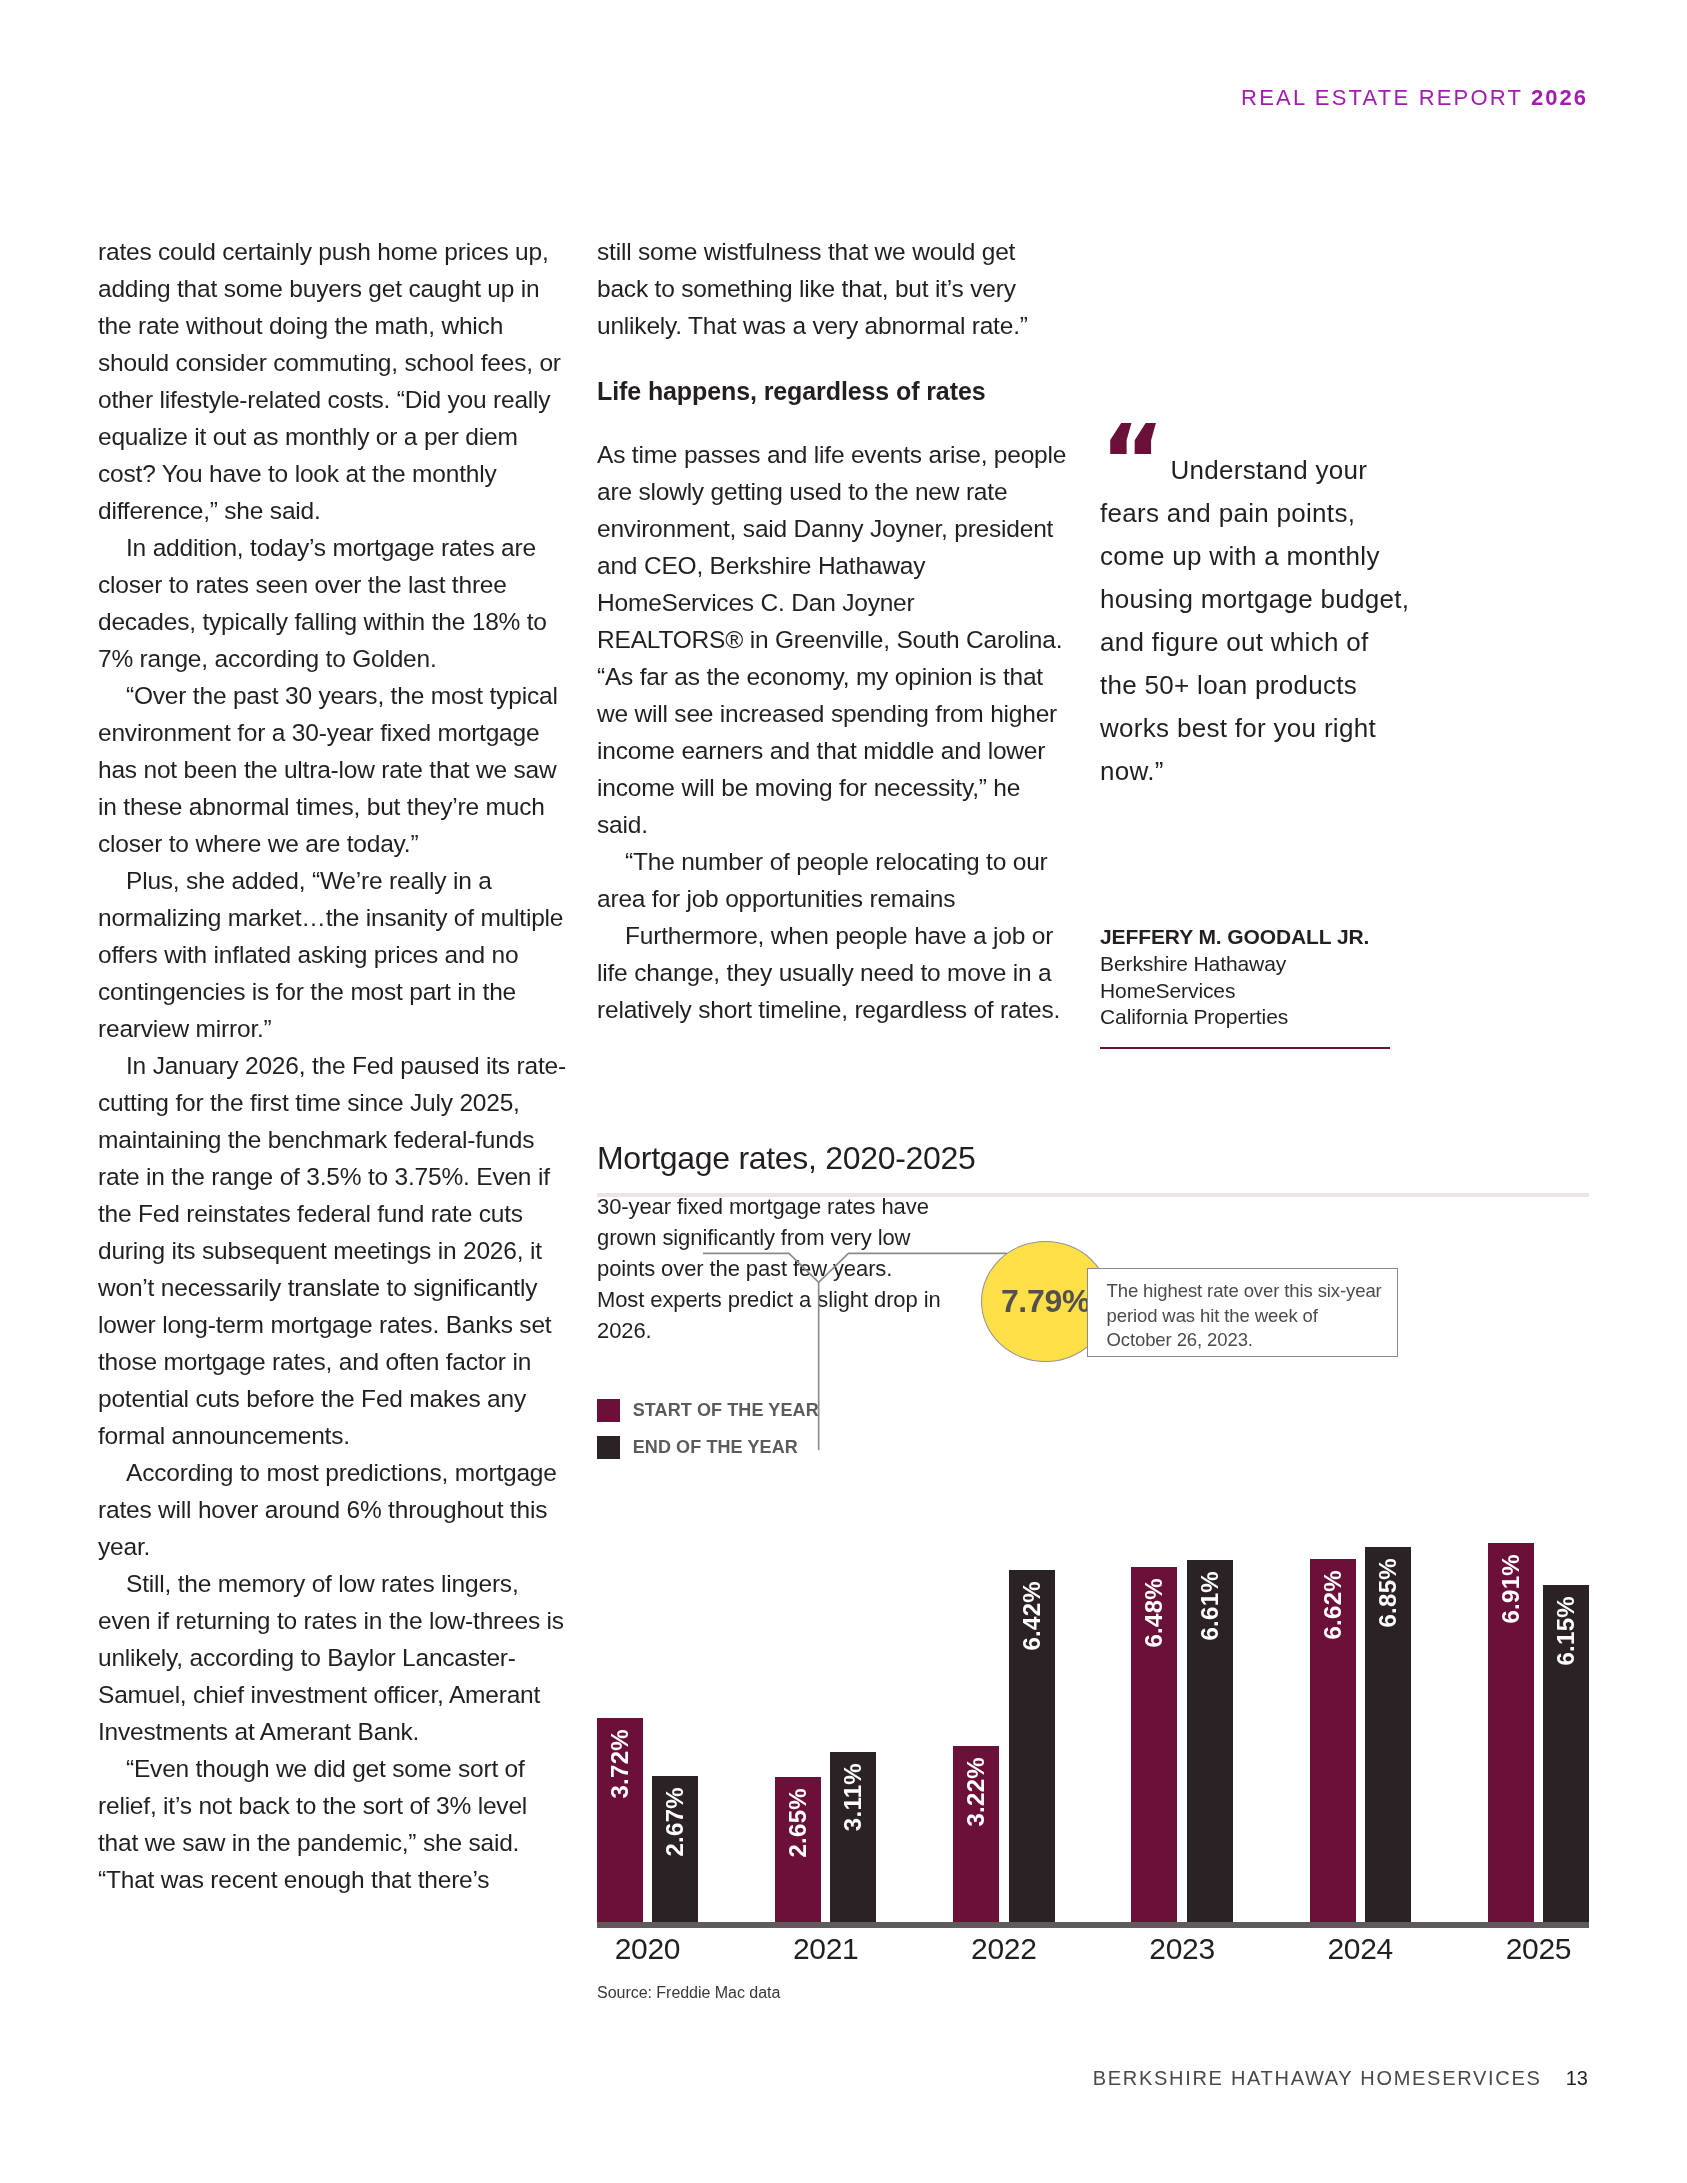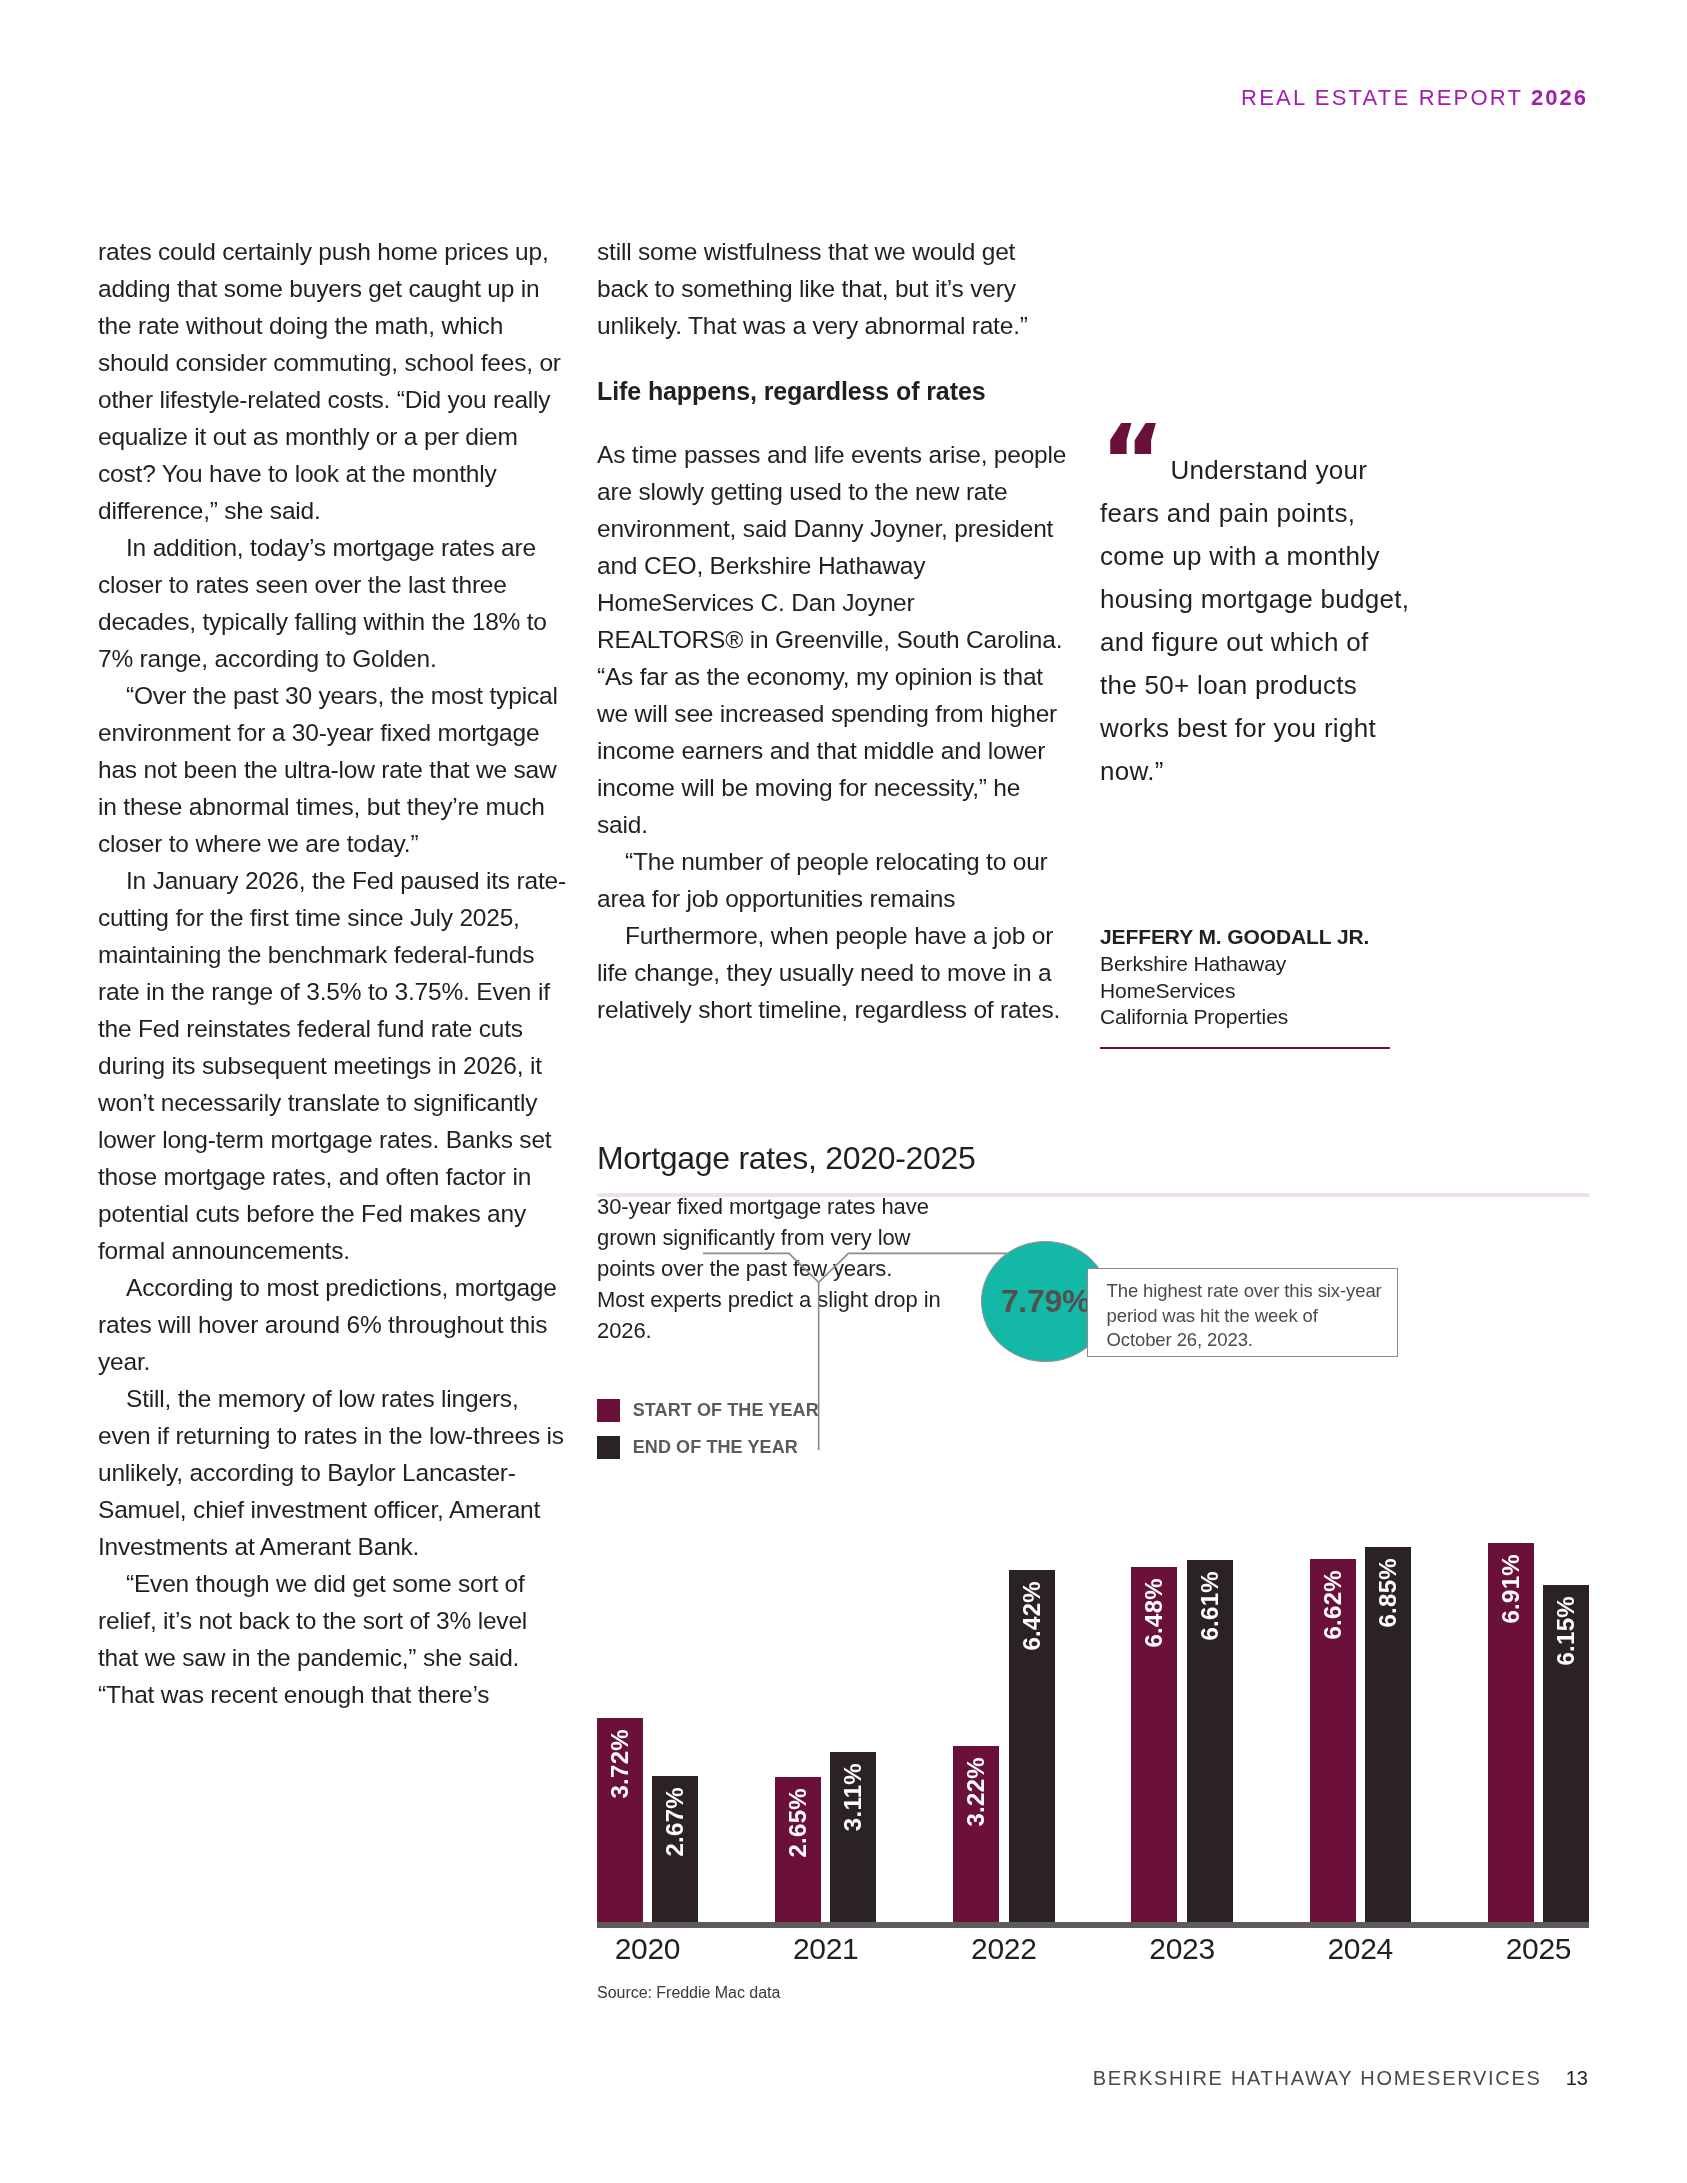--- a/index.html
+++ b/index.html
@@ -69,21 +69,21 @@
 
   .blurb{
     position:absolute;left:0;top:53px;width:344px;
     font-size:22px;line-height:31px;color:#231f20;letter-spacing:-0.1px;
   }
 
   
   .callout{position:absolute;left:384px;top:103px;width:410px;height:119px;}
   .bubble{
     position:absolute;left:0;top:0;width:127px;height:119px;
-    border-radius:50%;background:#14b8a6;border:1.3px solid #9c8f95;
+    border-radius:50%;background:#fde047;border:1.3px solid #9c8f95;
     display:flex;align-items:center;justify-content:center;
   }
   .bubble span{
     font-size:32px;font-weight:700;color:#555050;letter-spacing:-0.3px;
   }
   .cbox{
     position:absolute;left:106px;top:26.5px;width:277px;height:66px;
     border:1.3px solid #8d8a8c;background:#fff;
     padding:10.6px 13.2px 10.6px 18.5px;box-sizing:content-box;
   }
@@ -150,20 +150,21 @@
 
   <div class="runhead">
     <span>REAL ESTATE REPORT</span>
     <b>2026</b>
   </div>
 
   <div class="col col1">
     <p>rates could certainly push home prices up, adding that some buyers get caught up in the rate without doing the math, which should consider commuting, school fees, or other lifestyle-related costs. “Did you really equalize it out as monthly or a per diem cost? You have to look at the monthly difference,” she said.</p>
     <p class="ind">In addition, today’s mortgage rates are closer to rates seen over the last three decades, typically falling within the 18% to 7% range, according to Golden.</p>
     <p class="ind">“Over the past 30 years, the most typical environment for a 30-year fixed mortgage has not been the ultra-low rate that we saw in these abnormal times, but they’re much closer to where we are today.”</p>
+    <p class="ind">Plus, she added, “We’re really in a normalizing market…the insanity of multiple offers with inflated asking prices and no contingencies is for the most part in the rearview mirror.”</p>
     <p class="ind">In January 2026, the Fed paused its rate-cutting for the first time since July 2025, maintaining the benchmark federal-funds rate in the range of 3.5% to 3.75%. Even if the Fed reinstates federal fund rate cuts during its subsequent meetings in 2026, it won’t necessarily translate to significantly lower long-term mortgage rates. Banks set those mortgage rates, and often factor in potential cuts before the Fed makes any formal announcements.</p>
     <p class="ind">According to most predictions, mortgage rates will hover around 6% throughout this year.</p>
     <p class="ind">Still, the memory of low rates lingers, even if returning to rates in the low-threes is unlikely, according to Baylor Lancaster-Samuel, chief investment officer, Amerant Investments at Amerant Bank.</p>
     <p class="ind">“Even though we did get some sort of relief, it’s not back to the sort of 3% level that we saw in the pandemic,” she said. “That was recent enough that there’s</p>
   </div>
 
   <div class="col col2">
     <p>still some wistfulness that we would get back to something like that, but it’s very unlikely. That was a very abnormal rate.”</p>
     <h3 class="subhead">Life happens, regardless of rates</h3>
     <p>As time passes and life events arise, people are slowly getting used to the new rate environment, said Danny Joyner, president and CEO, Berkshire Hathaway HomeServices C. Dan Joyner REALTORS® in Greenville, South Carolina. “As far as the economy, my opinion is that we will see increased spending from higher income earners and that middle and lower income will be moving for necessity,” he said.</p>

